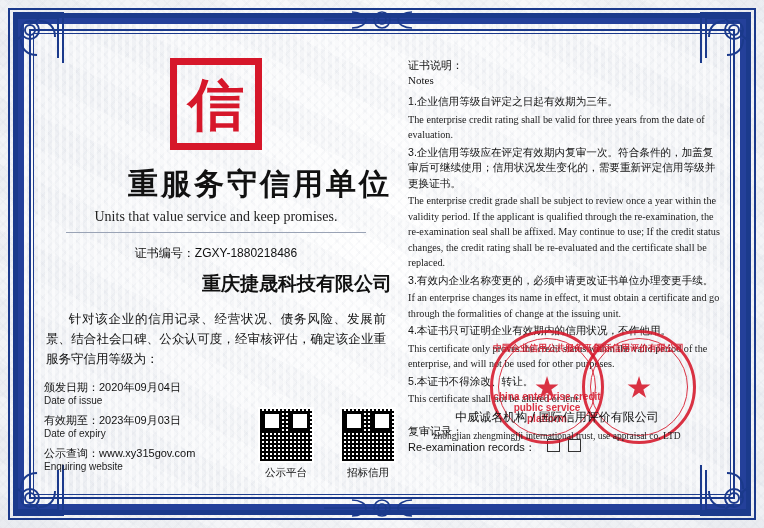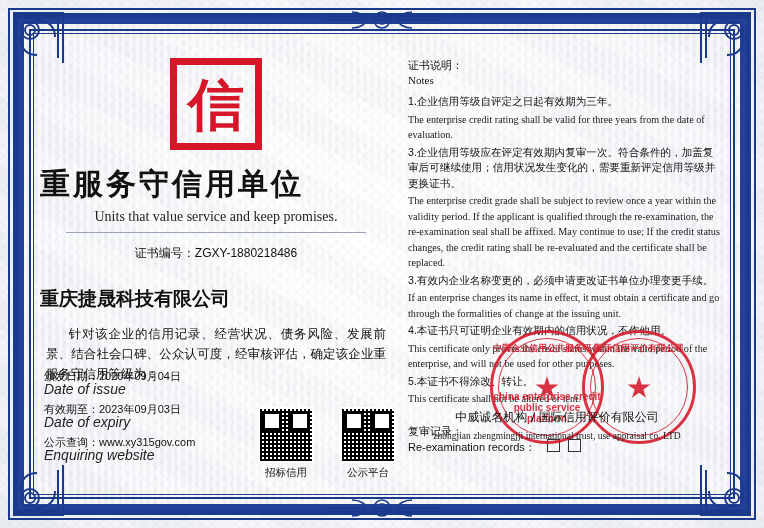--- a/index.html
+++ b/index.html
@@ -82,21 +82,21 @@
   }
   .seal-logo .glyph{
     position:absolute;inset:12px;
     color:#d6172a;
     font-family:"DejaVu Serif", serif;
     font-size:56px;line-height:68px;
     text-align:center;font-weight:bold;
   }
   .title-cn{
     margin-top:14px;
-    text-align:left;
+    text-align:right;
     font-family:Liberation Serif, serif;
     font-weight:bold;
     font-size:30px;
     letter-spacing:3px;
     color:#111;
   }
   .title-en{
     text-align:center;
     font-size:14px;
     color:#222;
@@ -106,22 +106,22 @@
   .title-rule{
     width:300px;height:1px;background:#9aa3b5;margin:7px auto 0 auto;
   }
   .cert-no{
     text-align:center;
     margin-top:12px;
     font-size:12px;
     color:#111;
   }
   .company{
-    text-align:left;
-    margin-top:24px;
+    text-align:right;
+    margin-top:9px;
     font-size:19px;
     font-weight:bold;
     color:#111;
     font-family:"DejaVu Sans", sans-serif;
   }
   .para{
     margin-top:12px;
     font-size:12.5px;
     line-height:20px;
     color:#111;
@@ -133,26 +133,26 @@
   .grade{
     text-align:center;
     margin-top:6px;
     color:#d6172a;
     font-weight:bold;
     font-size:54px;
     letter-spacing:14px;
     font-family:"Liberation Serif", serif;
   }
   .dates{
-    position:absolute;left:4px;bottom:19px;width:190px;
+    position:absolute;left:4px;bottom:8px;width:190px;
     font-size:10.5px;line-height:13px;color:#111;margin-top:8px;
   }
   .dates .row{margin-bottom:7px;}
   .dates .cn{font-size:11px;}
-  .dates .en{font-size:14px;color:#222;font-style:italic;}
+  .dates .en{font-size:10px;color:#222;}
   .qr-area{
     position:absolute;right:-4px;bottom:8px;
     display:flex;gap:26px;
   }
   .qr-box{text-align:center;}
   .qr{
     width:52px;height:52px;
     background:
       repeating-linear-gradient(0deg,#000 0 2px,#fff 2px 4px),
       repeating-linear-gradient(90deg,#000 0 2px,#fff 2px 4px);
@@ -340,25 +340,25 @@
         </div>
         <div class="row">
           <div class="cn"><span>公示查询：</span><span>www.xy315gov.com</span></div>
           <div class="en">Enquiring website</div>
         </div>
       </div>
 
       <div class="qr-area">
         <div class="qr-box">
           <div class="qr"></div>
-          <div class="qr-cap">招标信用</div>
+          <div class="qr-cap">公示平台</div>
         </div>
         <div class="qr-box">
           <div class="qr"></div>
-          <div class="qr-cap">公示平台</div>
+          <div class="qr-cap">招标信用</div>
         </div>
       </div>
     </div>
 
     <div class="right-col">
       <div class="notes-head">
         <div>证书说明：</div>
         <div class="en">Notes</div>
       </div>
 

